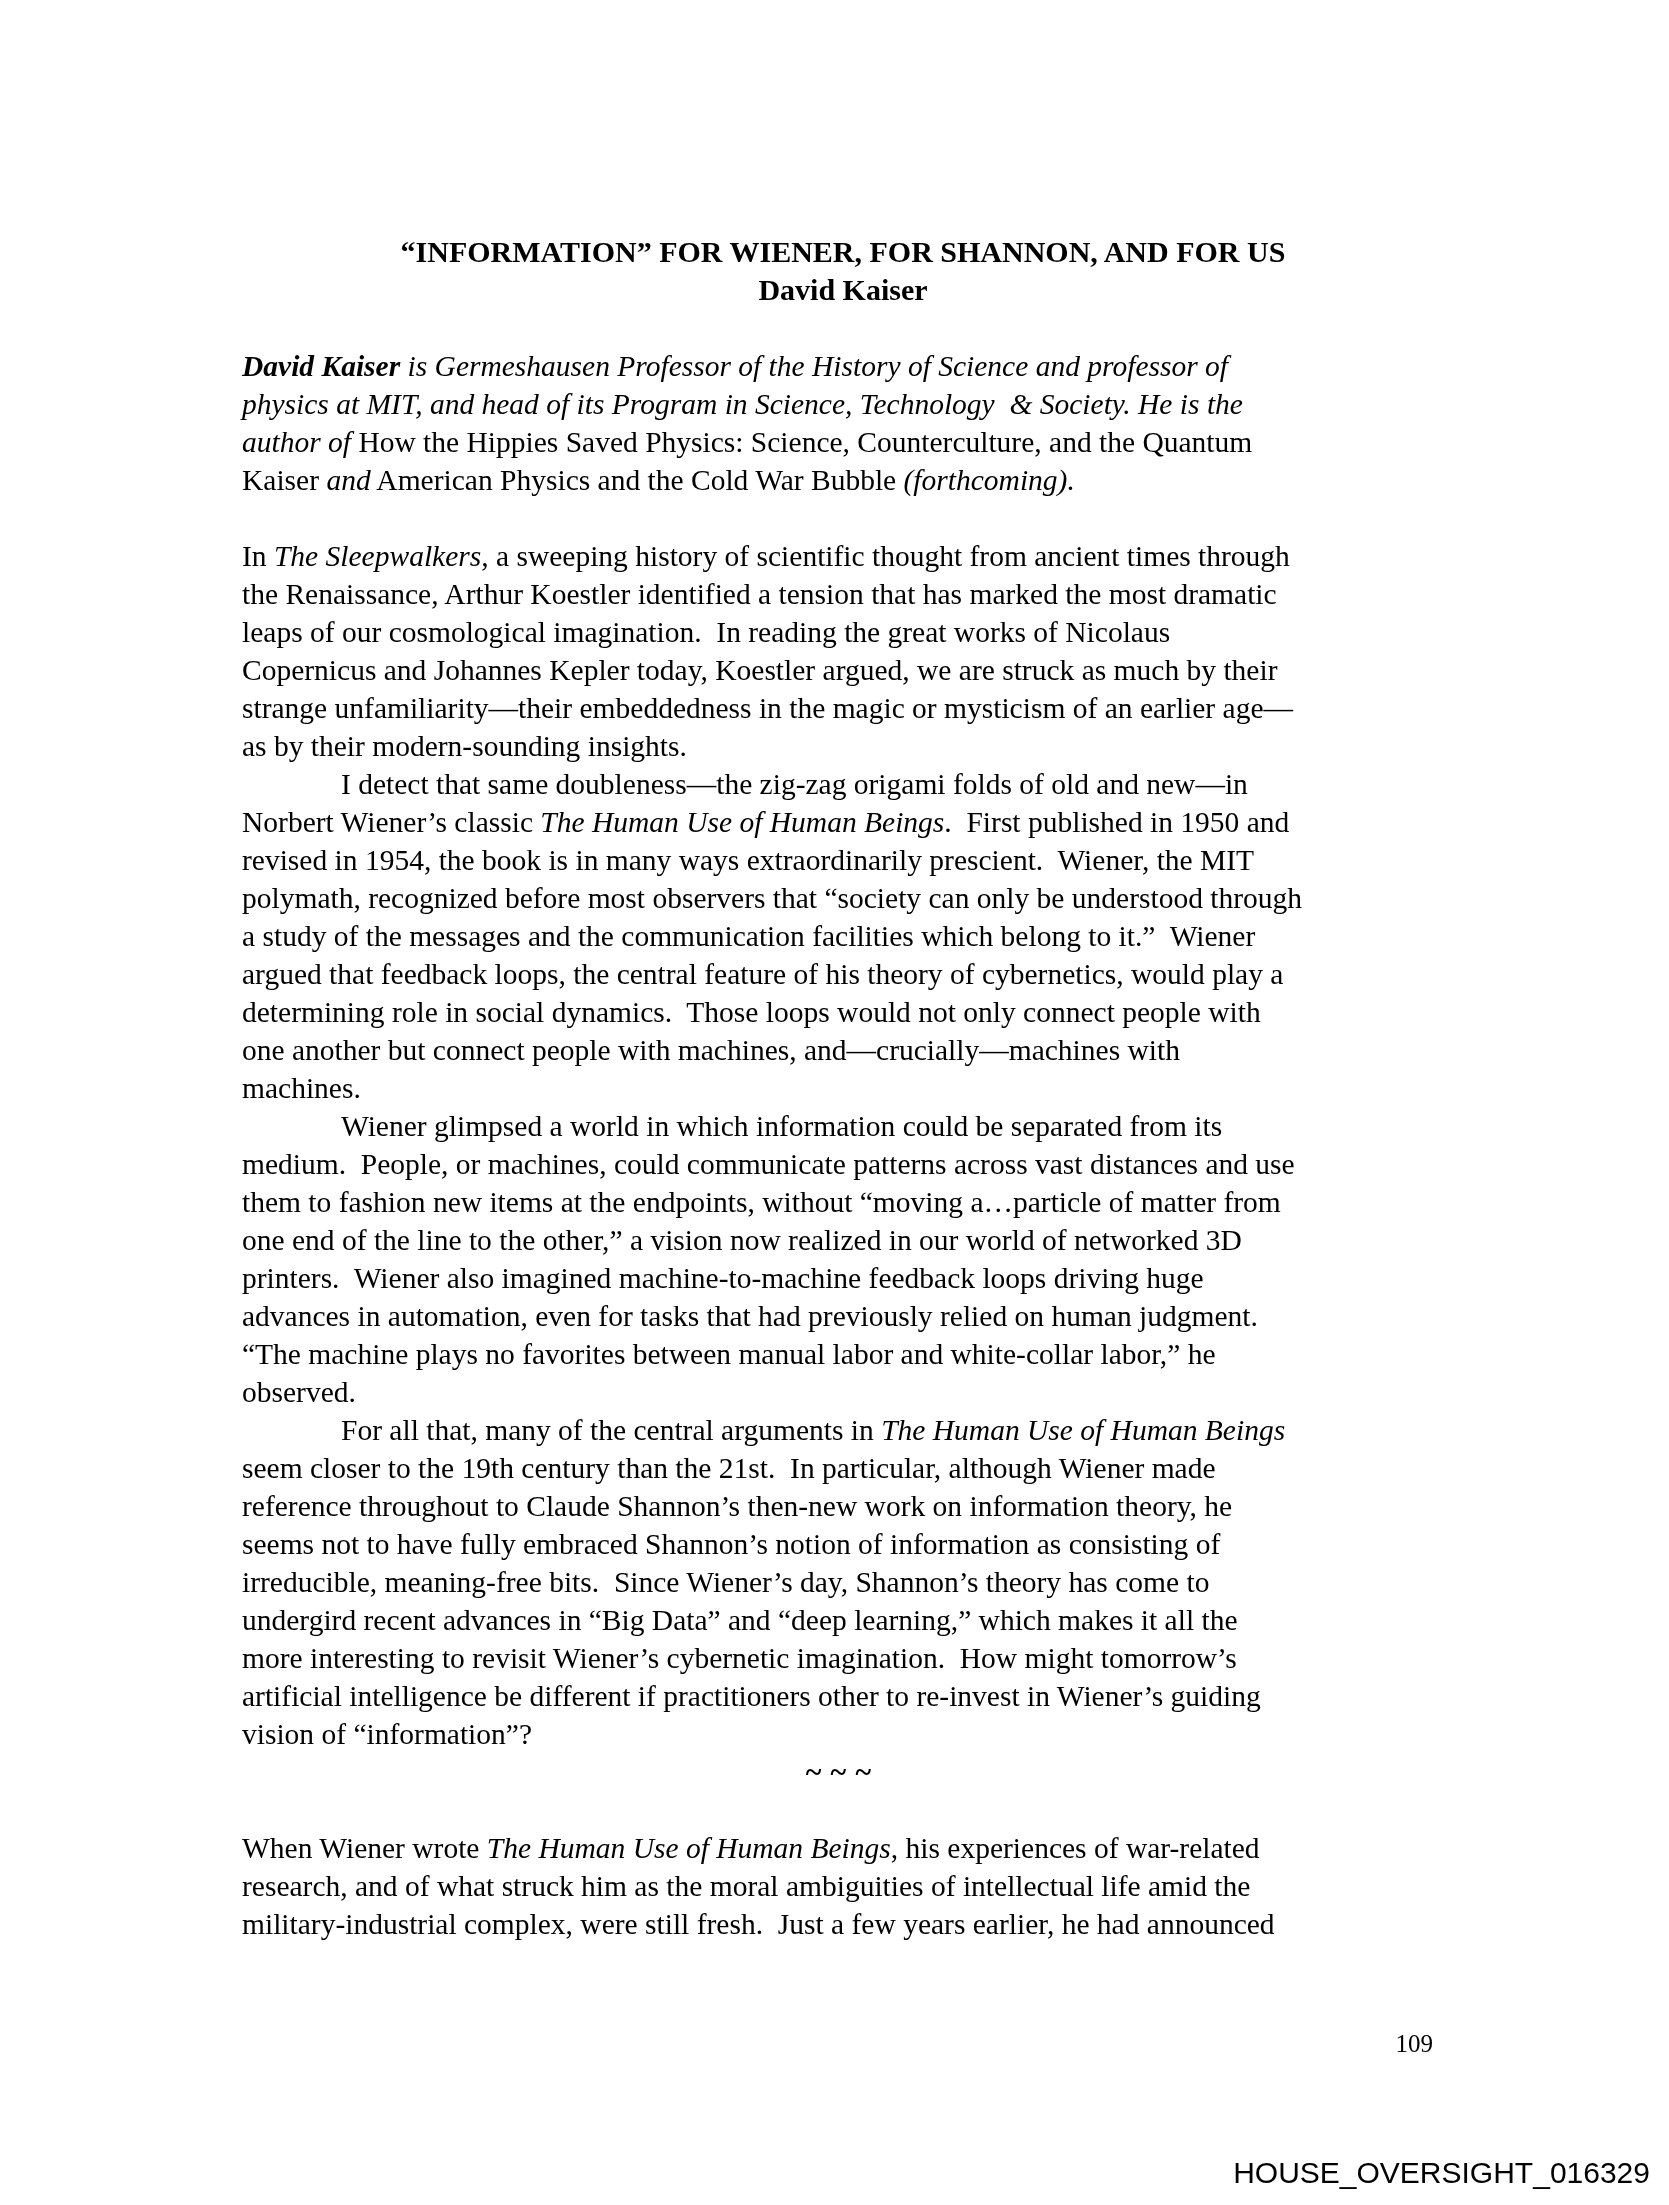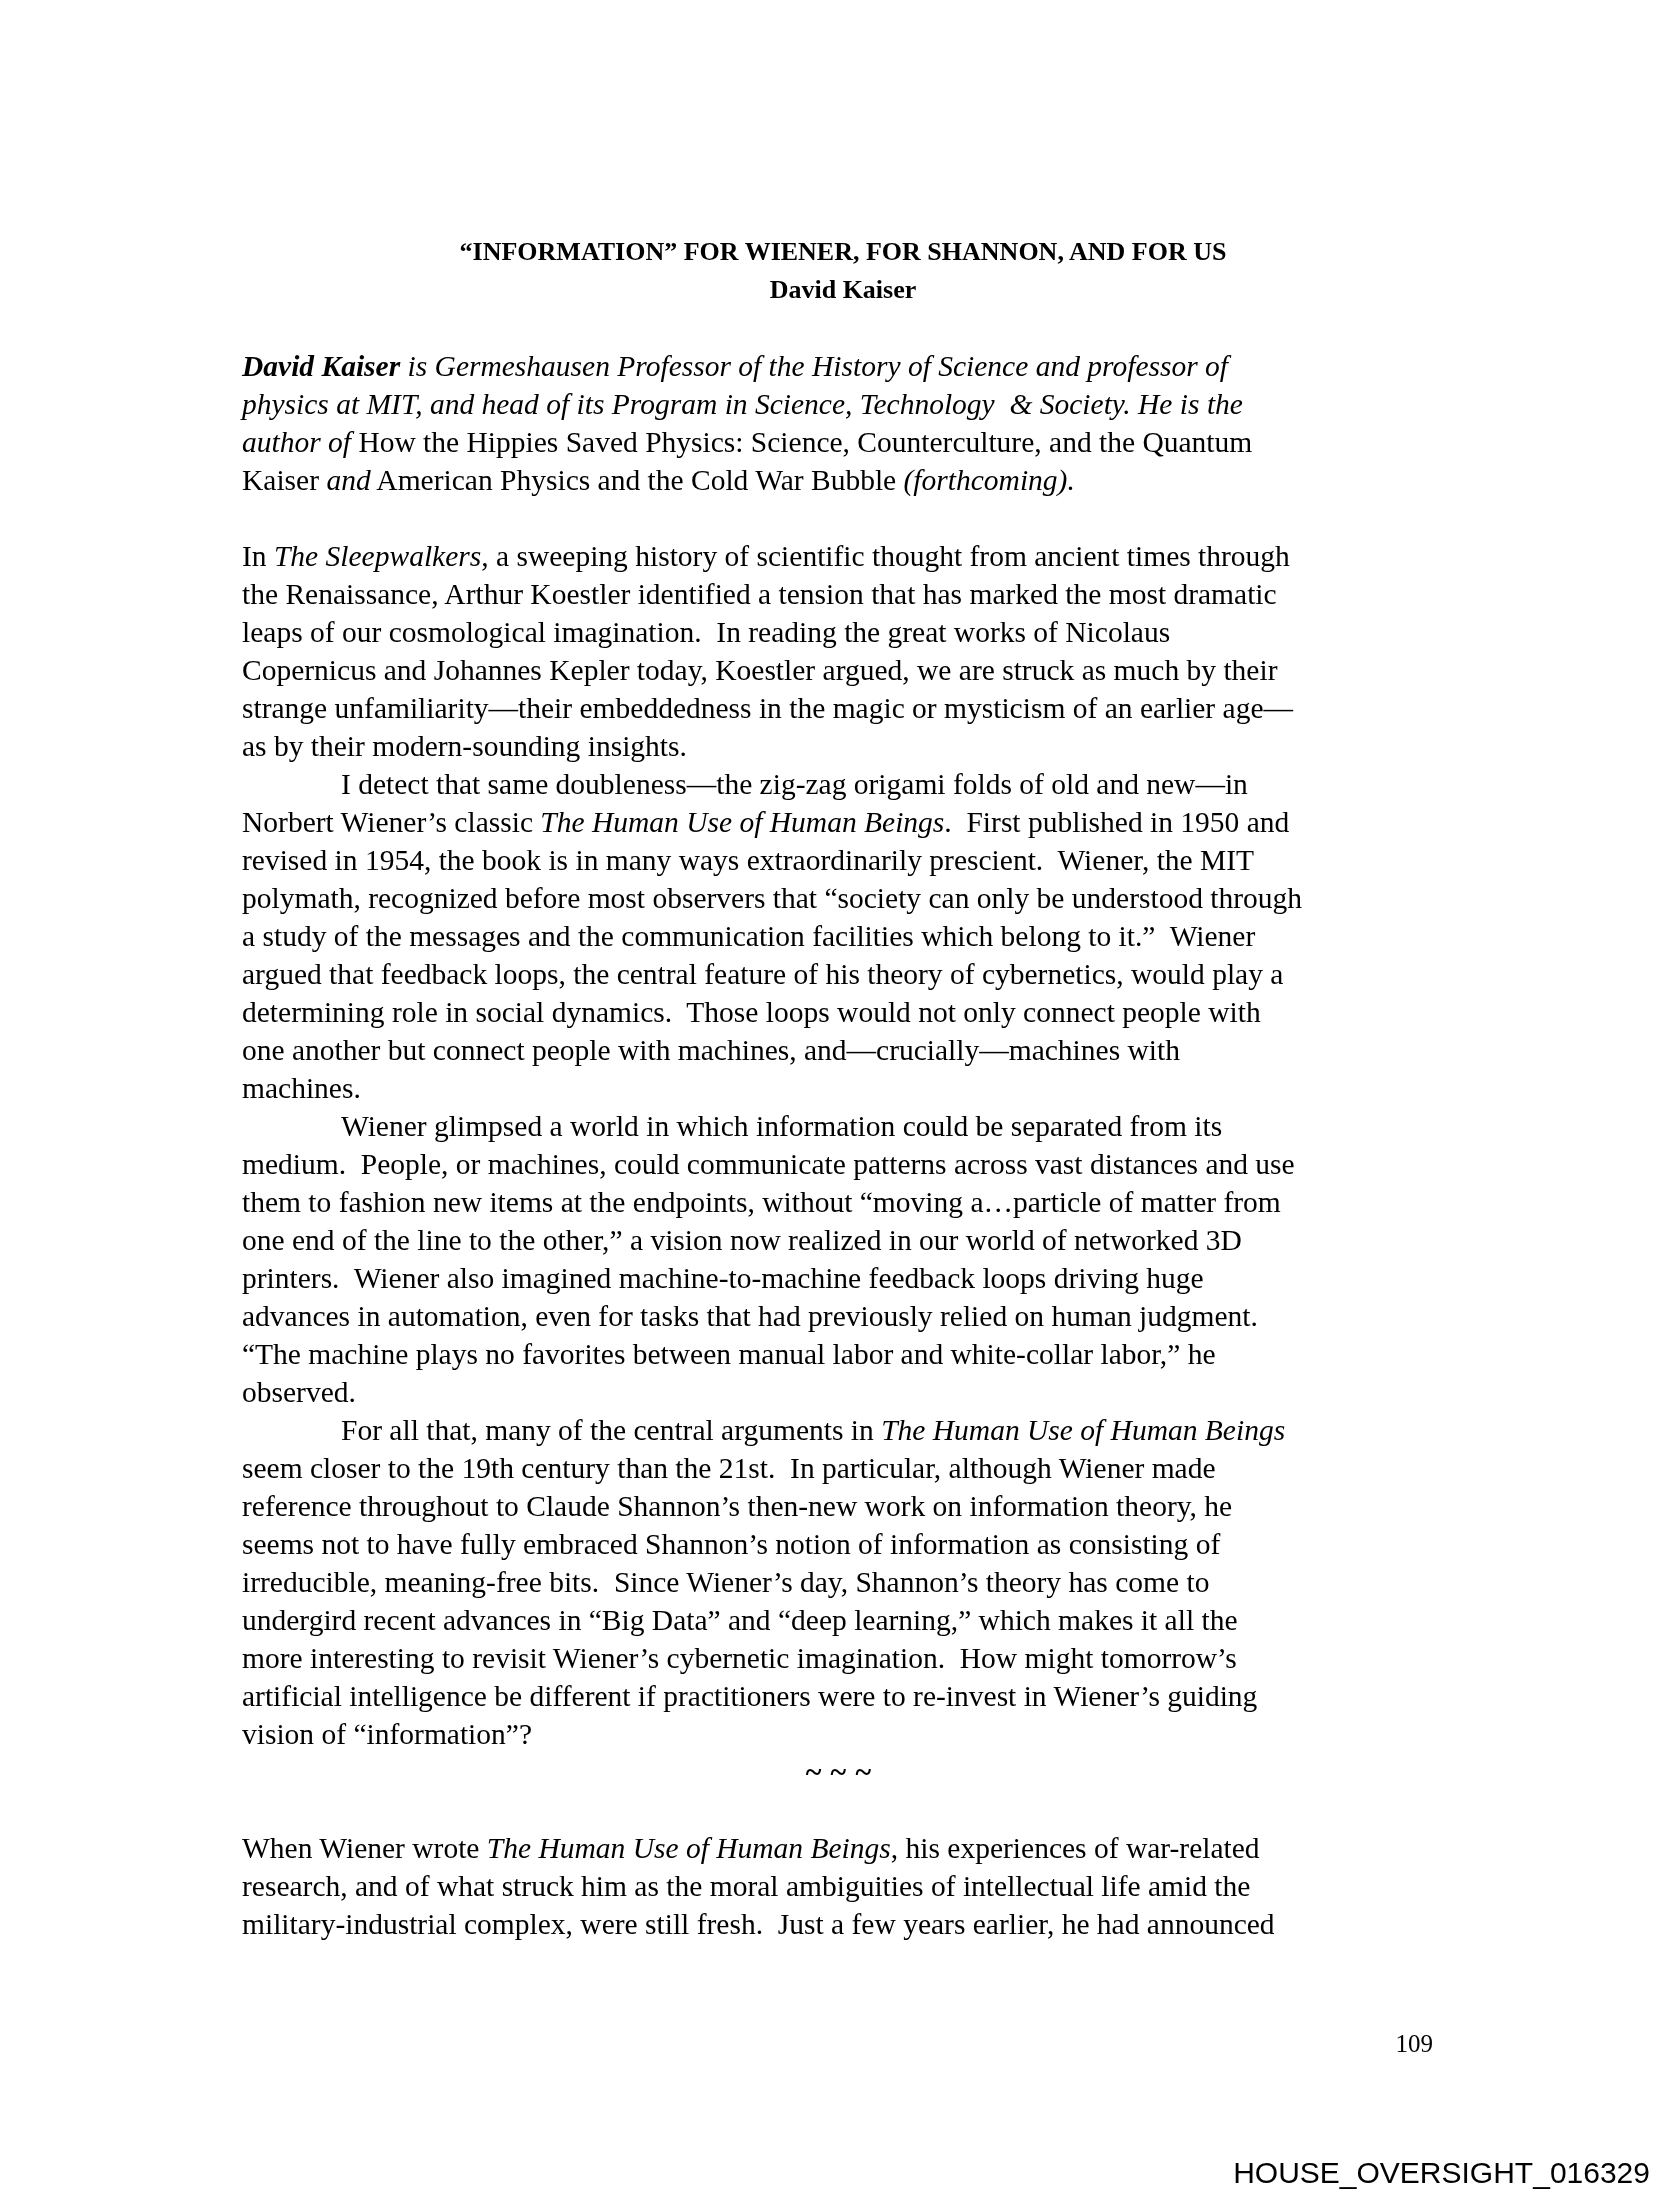--- a/index.html
+++ b/index.html
@@ -16,21 +16,21 @@
     position: absolute;
     left: 242px;
     top: 233px;
     width: 1202px;
     font-size: 29.5px;
     line-height: 38px;
   }
   .title-line {
     text-align: center;
     font-weight: bold;
-    font-size: 26px;
+    font-size: 30px;
     line-height: 38px;
     white-space: pre;
   }
   .blank-line { height: 38px; }
   .para { margin: 0; }
   .line {
     white-space: pre;
     height: 38px;
     line-height: 38px;
   }
@@ -108,21 +108,21 @@
         <div class="line"><span>observed.</span></div>
       </div>
     <div class="para">
         <div class="line first-indent"><span>For all that, many of the central arguments in </span><span class="it">The Human Use of Human Beings</span></div>
         <div class="line"><span>seem closer to the 19th century than the 21st.  In particular, although Wiener made</span></div>
         <div class="line"><span>reference throughout to Claude Shannon’s then-new work on information theory, he</span></div>
         <div class="line"><span>seems not to have fully embraced Shannon’s notion of information as consisting of</span></div>
         <div class="line"><span>irreducible, meaning-free bits.  Since Wiener’s day, Shannon’s theory has come to</span></div>
         <div class="line"><span>undergird recent advances in “Big Data” and “deep learning,” which makes it all the</span></div>
         <div class="line"><span>more interesting to revisit Wiener’s cybernetic imagination.  How might tomorrow’s</span></div>
-        <div class="line"><span>artificial intelligence be different if practitioners were to re-invest in Wiener’s guiding</span></div>
+        <div class="line"><span>artificial intelligence be different if practitioners other to re-invest in Wiener’s guiding</span></div>
         <div class="line"><span>vision of “information”?</span></div>
       </div>
     <div class="separator-line">~~~</div>
     <div class="blank-line"></div>
     <div class="para">
         <div class="line"><span>When Wiener wrote </span><span class="it">The Human Use of Human Beings</span><span>, his experiences of war-related</span></div>
         <div class="line"><span>research, and of what struck him as the moral ambiguities of intellectual life amid the</span></div>
         <div class="line"><span>military-industrial complex, were still fresh.  Just a few years earlier, he had announced</span></div>
       </div>
   </div>

